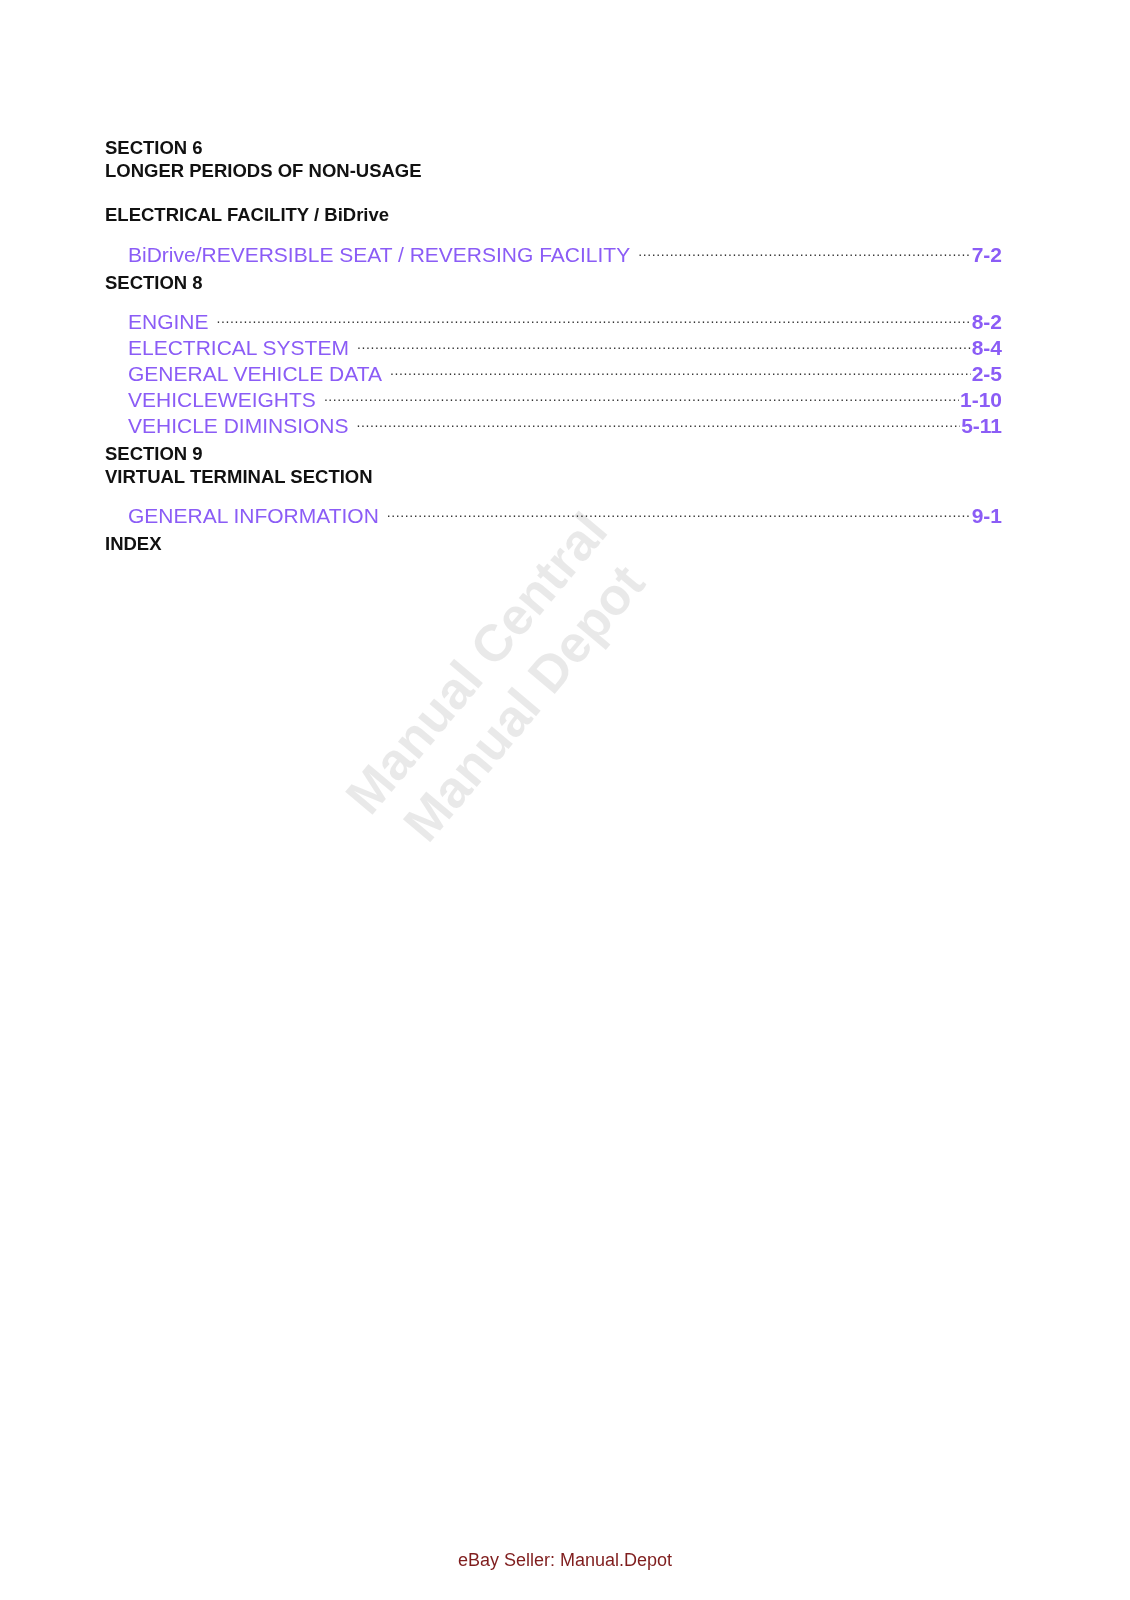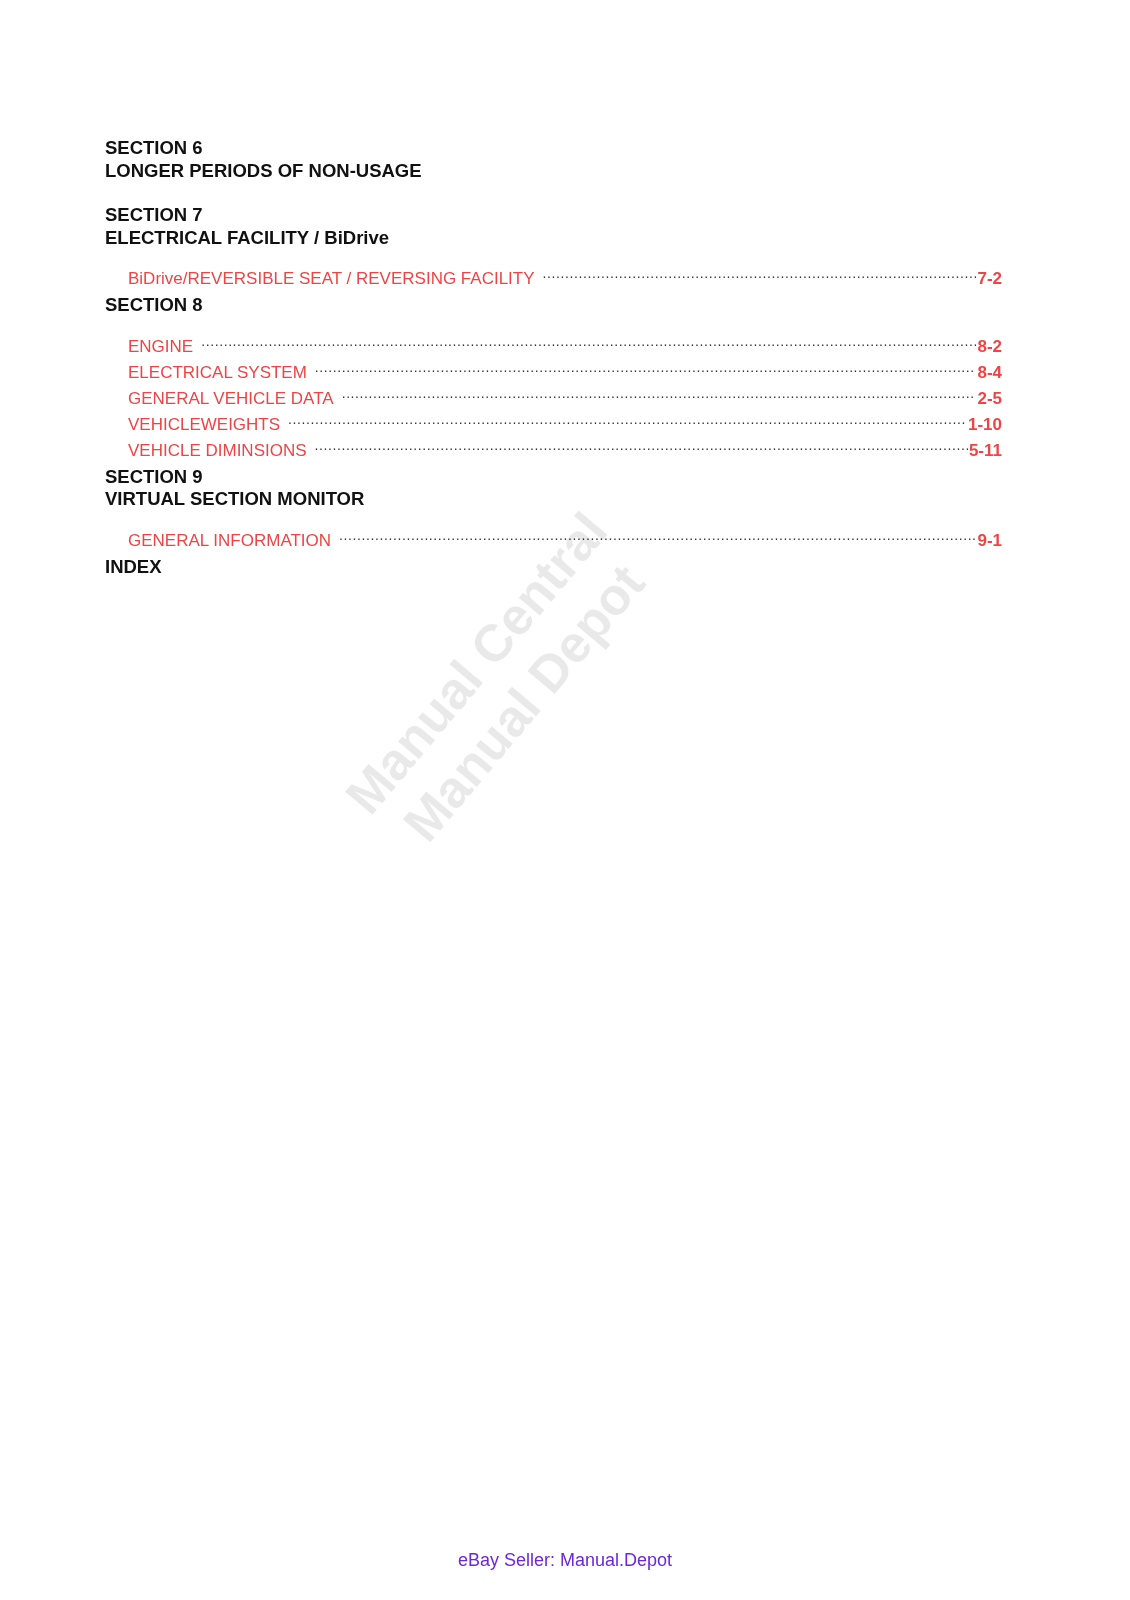--- a/index.html
+++ b/index.html
@@ -38,23 +38,23 @@
       white-space: nowrap;
     }
     .entries {
       margin-top: 9px;
       padding-left: 23px;
     }
     .entry {
       display: flex;
       align-items: baseline;
       height: 26px;
-      font-size: 17px;
+      font-size: 21px;
       line-height: 26px;
-      color: #ef4444;
+      color: #8b5cf6;
       white-space: nowrap;
     }
     .entry .label {
       flex: 0 0 auto;
       padding-right: 8px;
     }
     .entry .leader {
       flex: 1 1 auto;
       overflow: hidden;
       position: relative;
@@ -95,40 +95,39 @@
       pointer-events: none;
       white-space: nowrap;
     }
     .footer {
       position: absolute;
       left: 0;
       width: 1130px;
       top: 1549px;
       text-align: center;
       font-size: 18px;
-      color: #6d28d9;
+      color: #7f1d1d;
     }
     .footer span { padding-left: 0; }
   </style>
 </head>
 <body>
 
 <div class="page">
 
   <div class="toc">
 
     <div class="section">
       <div class="sec-head">SECTION 6</div>
       <div class="sec-head">LONGER PERIODS OF NON-USAGE</div>
     </div>
 
     <div class="gap-between-heads"></div>
 
     <div class="section">
-      <div class="sec-head">SECTION 7</div>
       <div class="sec-head">ELECTRICAL FACILITY / BiDrive</div>
       <div class="entries">
         <div class="entry">
           <span class="label">BiDrive/REVERSIBLE SEAT / REVERSING FACILITY</span>
           <span class="leader"></span>
           <span class="pg">7-2</span>
         </div>
       </div>
     </div>
 
@@ -162,21 +161,21 @@
           <span class="leader"></span>
           <span class="pg">5-11</span>
         </div>
       </div>
     </div>
 
     <div class="gap-after-entries"></div>
 
     <div class="section">
       <div class="sec-head">SECTION 9</div>
-      <div class="sec-head">VIRTUAL SECTION MONITOR</div>
+      <div class="sec-head">VIRTUAL TERMINAL SECTION</div>
       <div class="entries">
         <div class="entry">
           <span class="label">GENERAL INFORMATION</span>
           <span class="leader"></span>
           <span class="pg">9-1</span>
         </div>
       </div>
     </div>
 
     <div class="gap-after-entries"></div>

